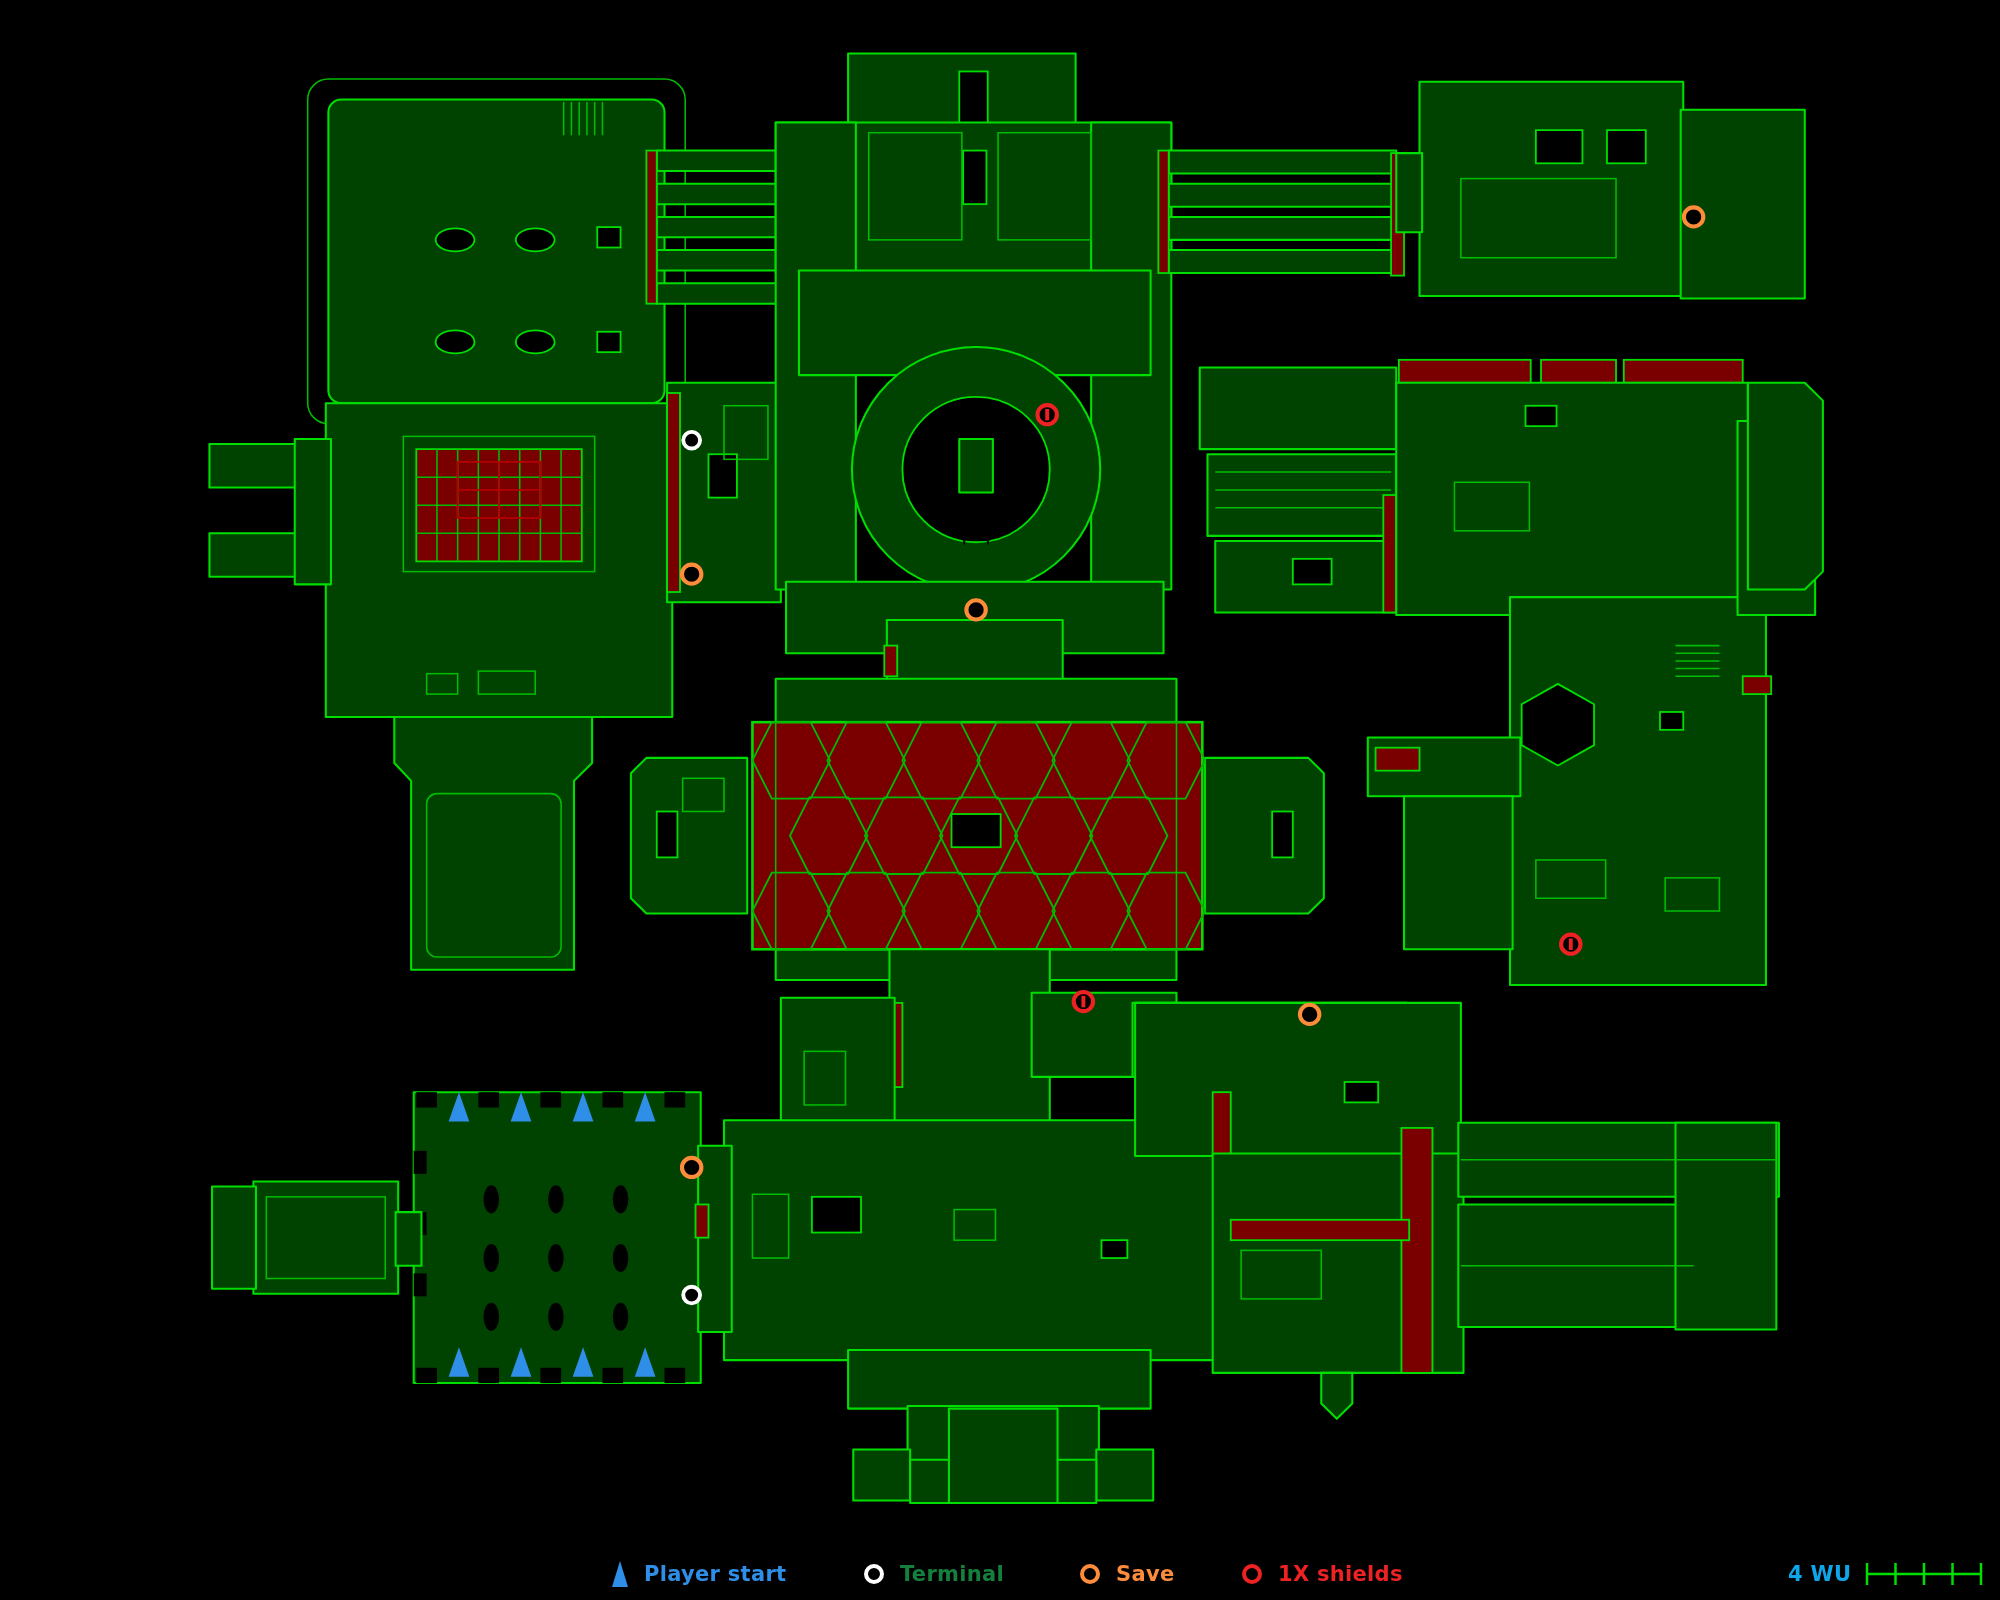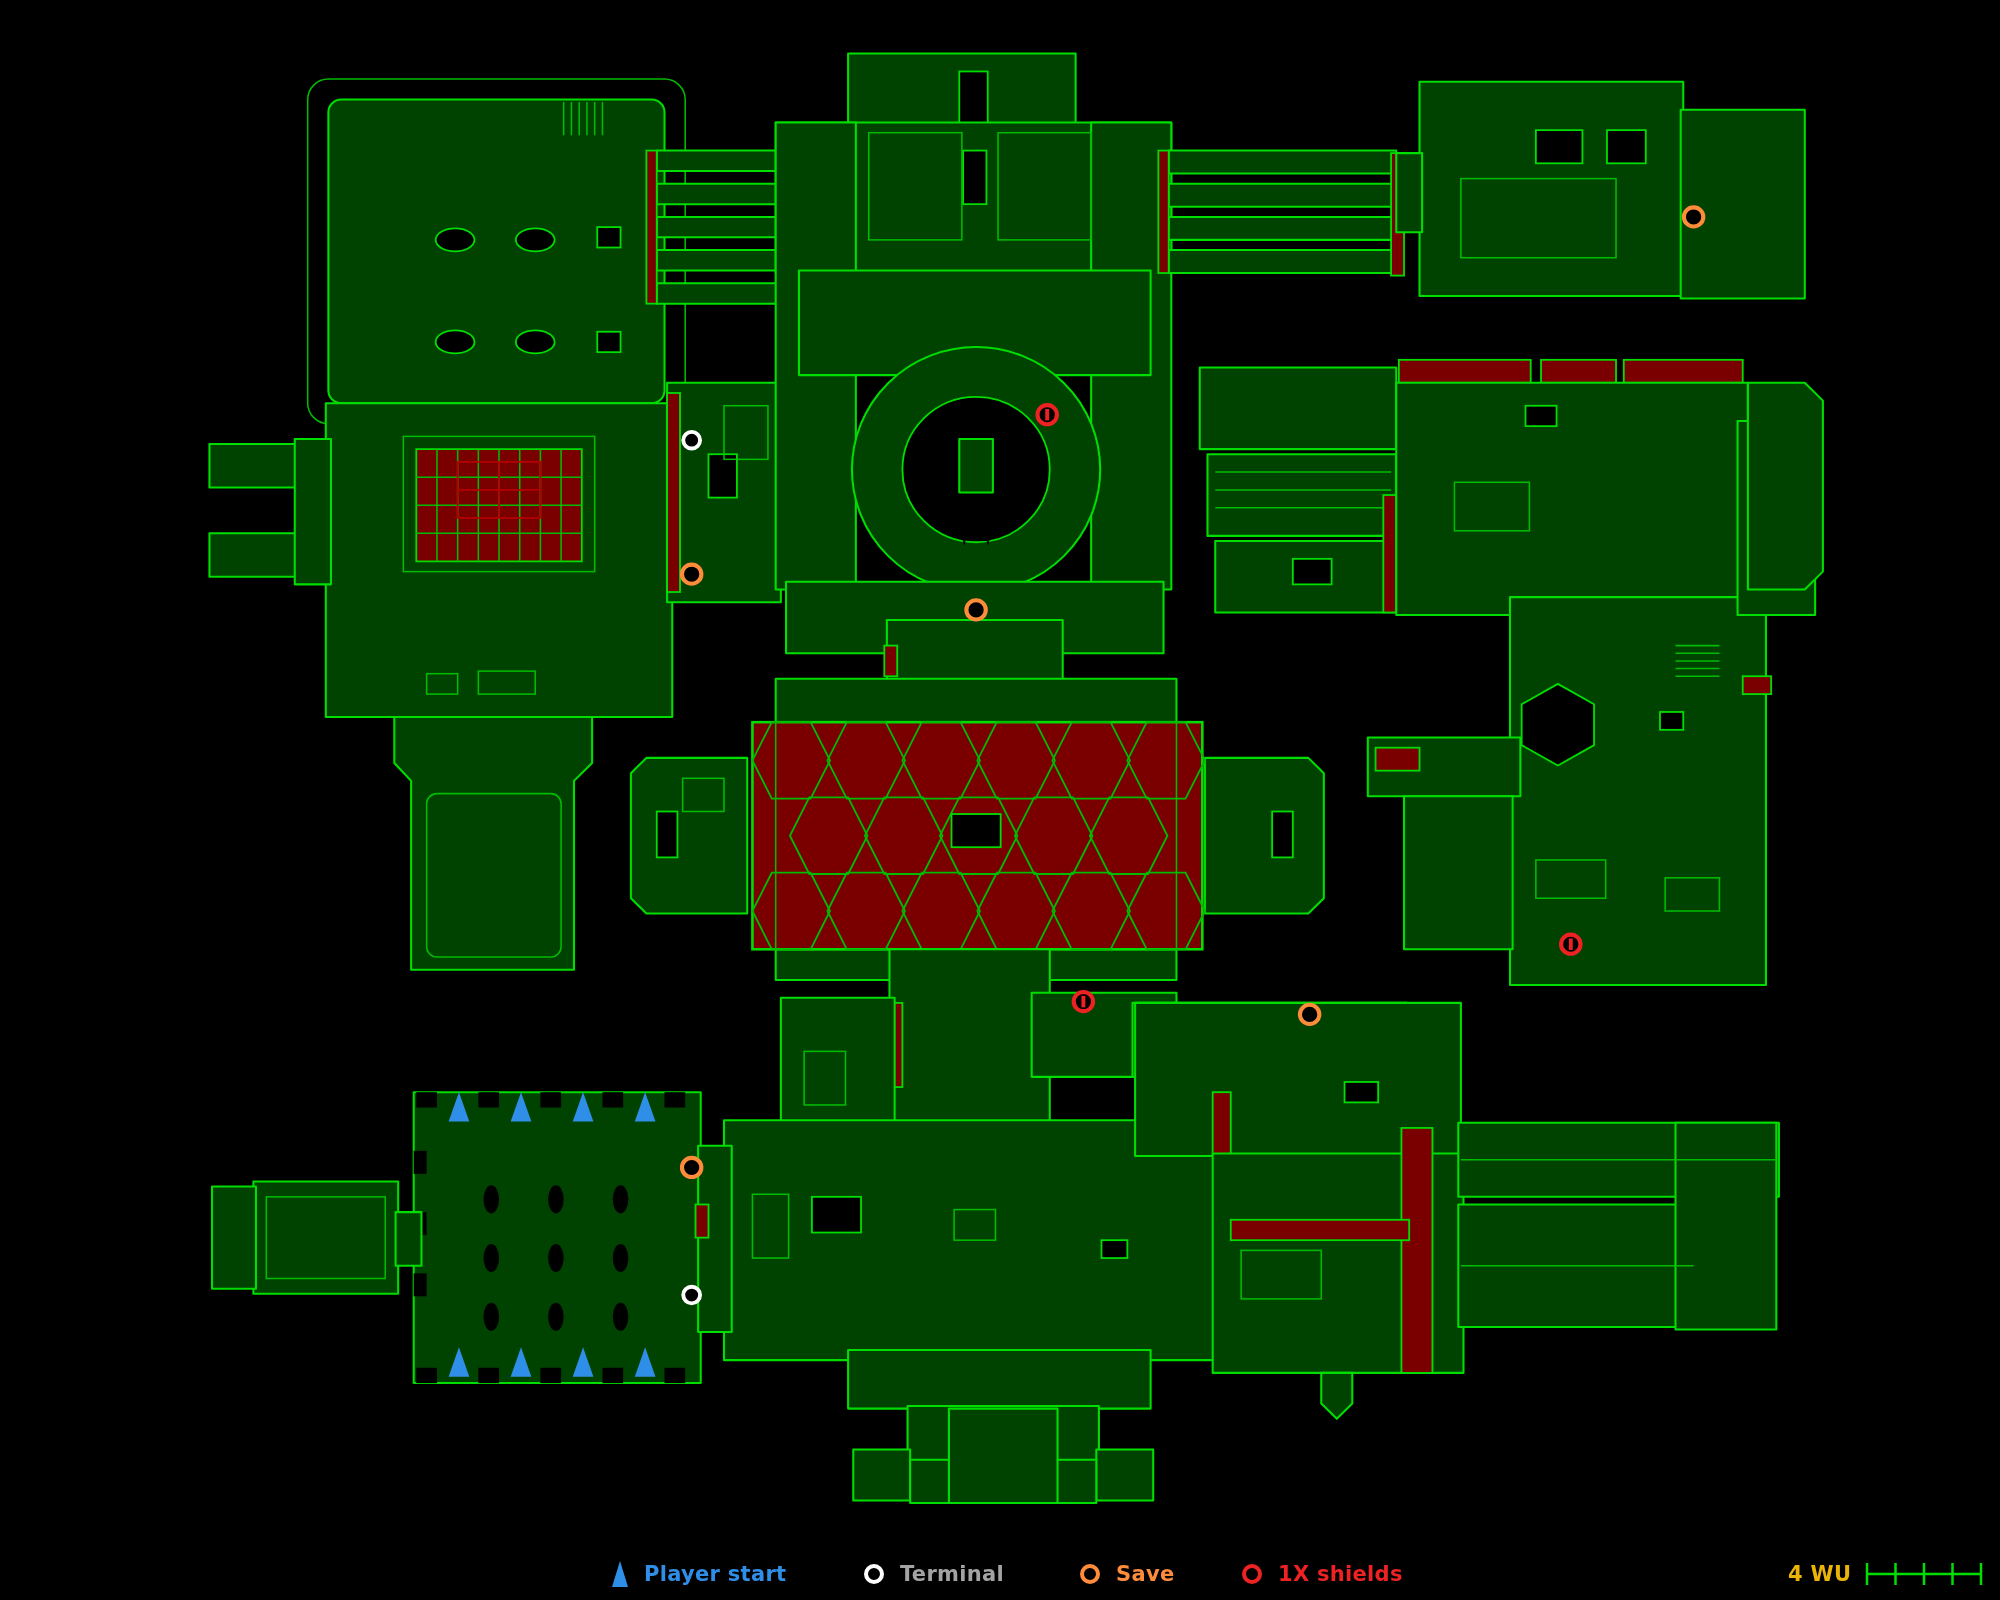--- a/index.html
+++ b/index.html
@@ -8,22 +8,22 @@
   #mapsvg{position:absolute;left:0;top:0;}
   .room{fill:#004200;stroke:#00dd00;stroke-width:1.6;stroke-linejoin:round;}
   .wire{fill:none;stroke:#00bb00;stroke-width:1.2;}
   .haz{fill:#7a0000;stroke:#00dd00;stroke-width:1.4;}
   .haz-line{fill:none;stroke:#b40000;stroke-width:1.4;}
   .hole{fill:#000;stroke:#00dd00;stroke-width:1.4;}
   .hole-plain{fill:#000;stroke:none;}
   .legend{position:absolute;left:0;top:1554px;width:2000px;height:40px;padding-left:39px;}
   .legend-item{position:absolute;top:0;display:flex;align-items:center;gap:14px;height:40px;}
   .li-label{font-size:21px;font-weight:bold;letter-spacing:0.3px;}
-  .blue{color:#2f8fe8;} .white{color:#a3a3a3;} .orange{color:#ff8c3a;text-align:right;}
-  .red{color:#ee2222;} .green{color:#eab308;}
+  .blue{color:#2f8fe8;} .white{color:#15803d;} .orange{color:#ff8c3a;text-align:right;}
+  .red{color:#ee2222;} .green{color:#0ea5e9;}
 </style>
 </head>
 <body>
 
 <svg id="mapsvg" width="2000" height="1600" viewBox="0 0 1547 1254" preserveAspectRatio="none">
 
   <g>
     <rect class="wire" x="238" y="62" width="292" height="270" rx="16"></rect>
     <rect class="room" x="254" y="78" width="260" height="238" rx="10"></rect>
     <ellipse class="hole" cx="352" cy="188" rx="15" ry="9"></ellipse>

